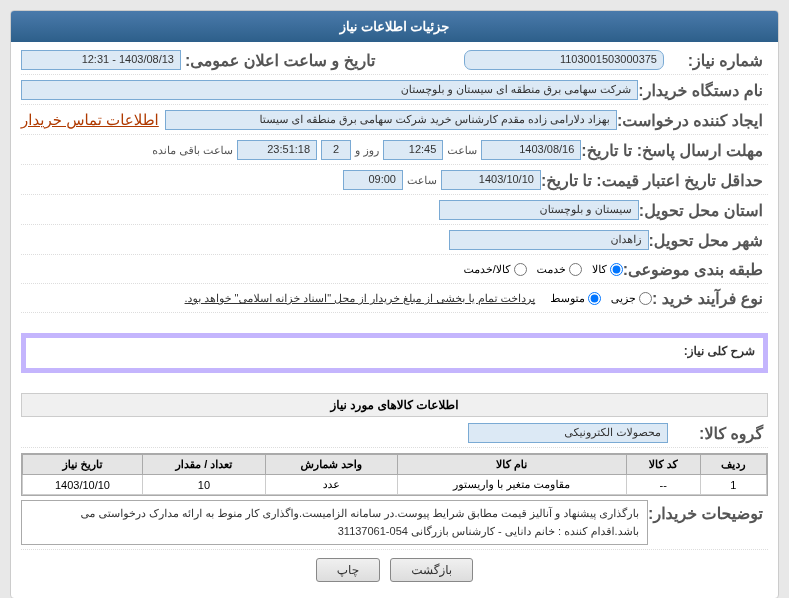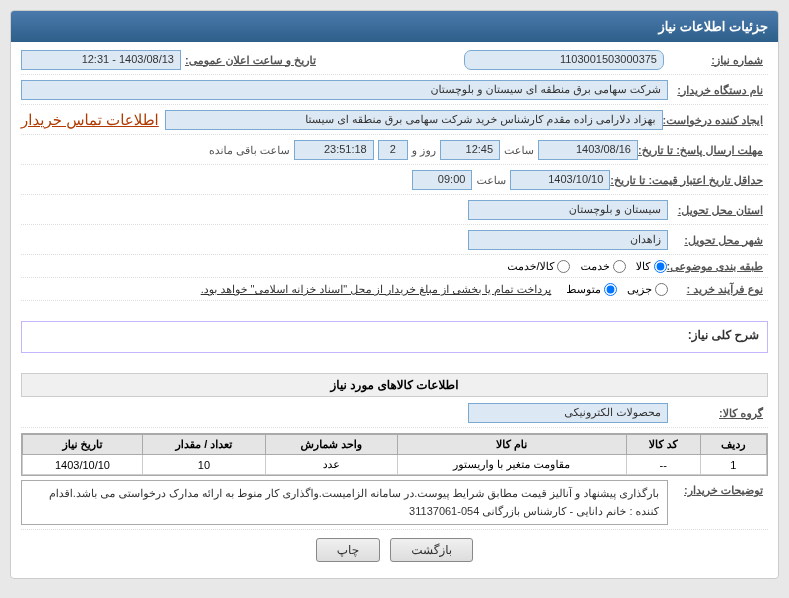--- a/index.html
+++ b/index.html
@@ -14,20 +14,21 @@
       background: #fff;
       border: 1px solid #ccc;
       border-radius: 4px;
       overflow: hidden;
       width: 769px;
       margin: 0 auto;
     }
     .header {
       background: linear-gradient(to bottom, #4a7aab, #2d5f8a);
       color: #fff;
+      text-align: center;
       padding: 8px 10px;
       font-size: 13px;
       font-weight: bold;
     }
     .content {
       padding: 8px 10px;
     }
     .row {
       display: flex;
       align-items: center;
@@ -36,22 +37,21 @@
       padding-bottom: 4px;
     }
     .row:last-child { border-bottom: none; }
     .label {
       color: #555;
       font-weight: bold;
       white-space: nowrap;
       min-width: 100px;
       text-align: right;
       padding-right: 5px;
-      font-size: 11px;
-      text-decoration: underline;
+      font-size: 16px;
     }
     .field-box-blue {
       background: #dce9f5;
       border: 1px solid #7aaad4;
       padding: 2px 6px;
       min-height: 20px;
       font-size: 11px;
       color: #333;
     }
     .inline-group {
@@ -231,21 +231,21 @@
           <span>جزیی</span>
         </div>
         <div class="radio-item">
           <input type="radio" name="noe" checked="" style="">
           <span>متوسط</span>
         </div>
       </div>
       <span style="margin-right:15px; font-size:11px; color:#333;text-decoration:underline;">پرداخت تمام یا بخشی از مبلغ خریدار از محل "اسناد خزانه اسلامی" خواهد بود.</span>
     </div>
 
-    <div style="border:1px solid #c4b5fd; padding:6px 8px; margin: 20px 0; background:#fff;">
+    <div style="border:5px solid #c4b5fd; padding:6px 8px; margin: 20px 0; background:#fff;">
       <div style="font-weight:bold; font-size:12px; margin-bottom:4px; color:#333;">شرح کلی نیاز:</div>
     </div>
 
     <div class="section-title">اطلاعات کالاهای مورد نیاز</div>
 
     <div class="row">
       <span class="label">گروه کالا:</span>
       <div class="field-box-blue" style="width:200px;">محصولات الکترونیکی</div>
     </div>
 

